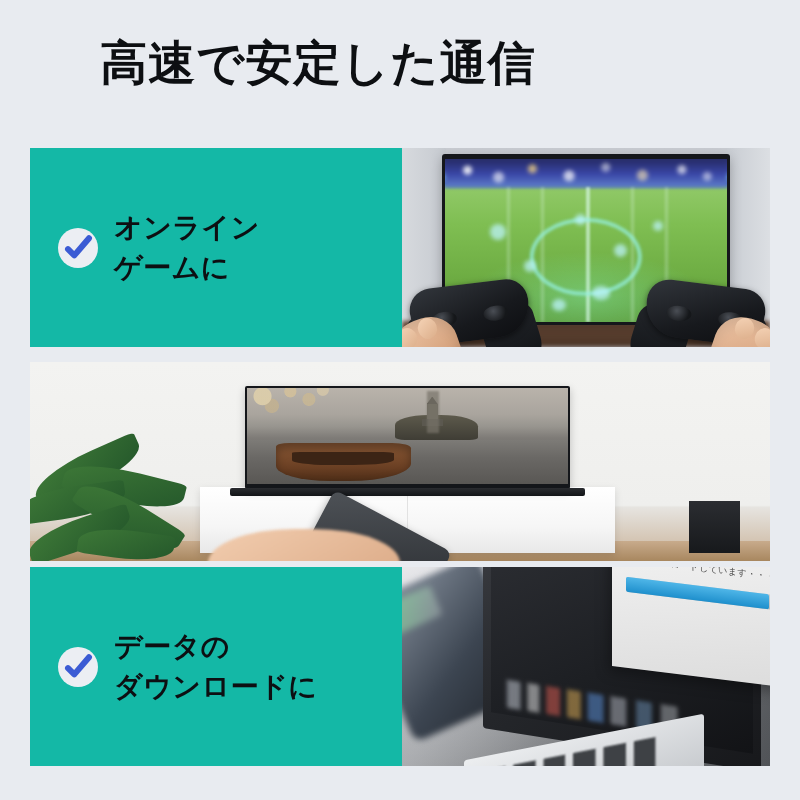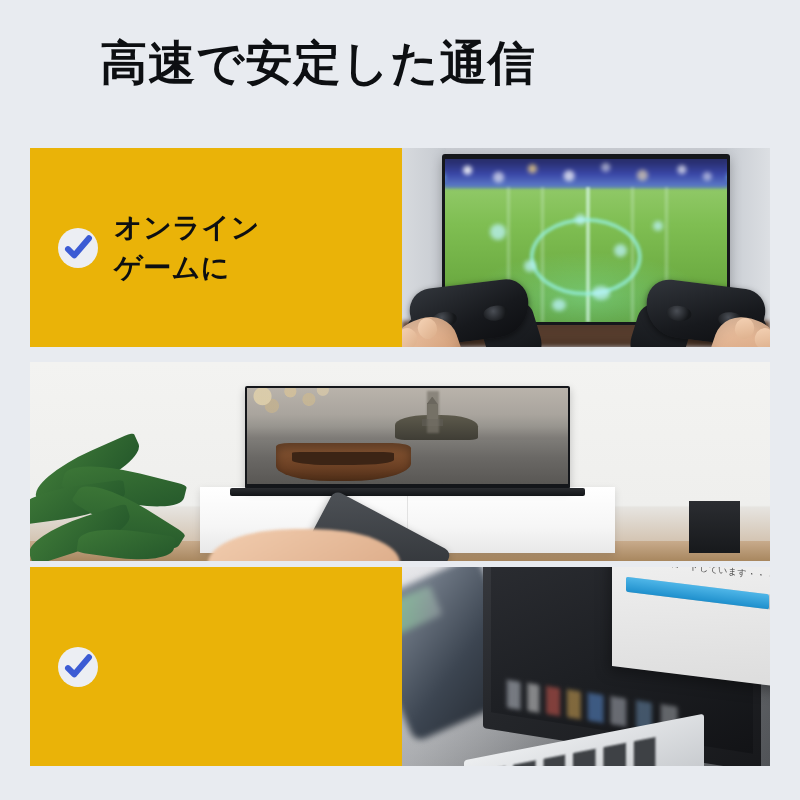--- a/index.html
+++ b/index.html
@@ -51,21 +51,21 @@
   .card-2 { top: 362px; }
   .card-3 { top: 567px; height: 199px; }
 
   .card-text-pane {
     width: 372px;
     height: 100%;
     display: flex;
     flex-direction: row;
     align-items: center;
     padding-left: 28px;
-    background: #eab308;
+    background: #14b8a6;
     flex: 0 0 372px;
   }
 
   .check-badge {
     flex: 0 0 auto;
     width: 40px;
     height: 40px;
     border-radius: 50%;
     background: #eceef3;
     position: relative;
@@ -595,20 +595,22 @@
     </div>
   </div>
 
   <div class="card card-3">
     <div class="card-text-pane">
       <div class="check-badge">
         <svg viewBox="0 0 34 34" aria-hidden="true">
           <path d="M7 18.2 L13.3 24.4 L28 7.2" fill="none" stroke="#3b5bd4" stroke-width="6" stroke-linecap="round" stroke-linejoin="round"></path>
         </svg>
       </div>
+      <div class="card-label">データの
+ダウンロードに</div>
     </div>
     <div class="card-image-pane">
       <div class="photo-download">
         <div class="d-desk"></div>
         <div class="d-phone"></div>
         <div class="d-laptop">
           <div class="d-lid">
             <div class="d-lid-screen">
               <div class="d-dock"></div>
             </div>

